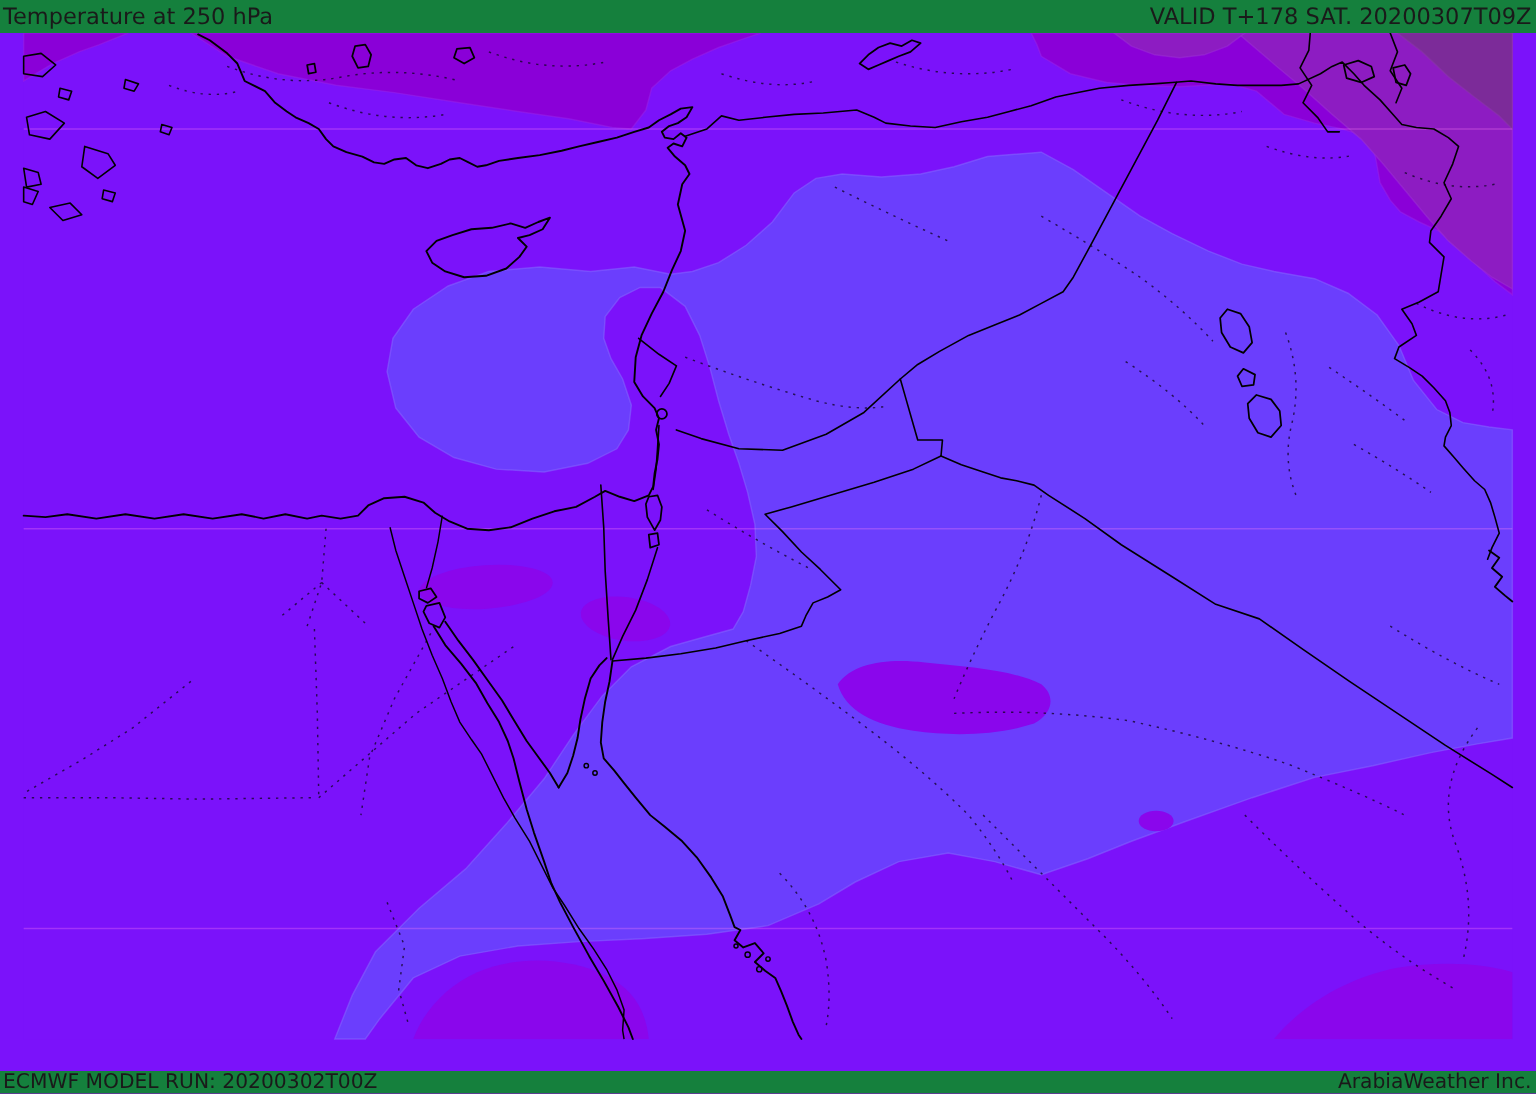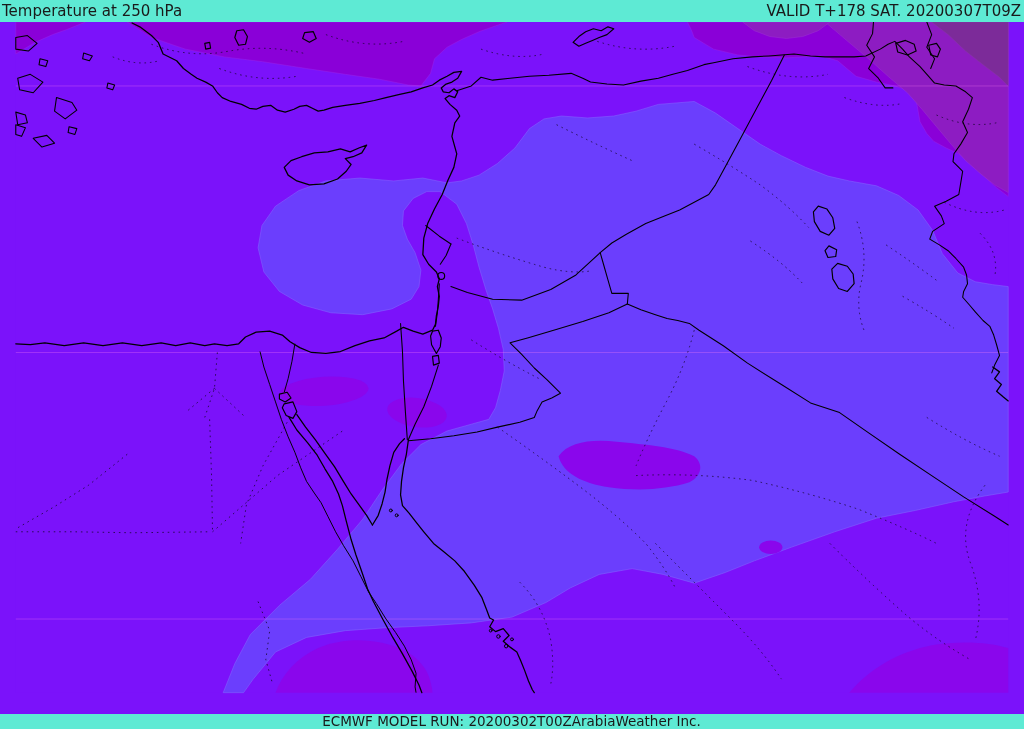--- a/index.html
+++ b/index.html
@@ -5,28 +5,28 @@
   html,body{margin:0;padding:0;background:#555;}
   .screen{
     position:relative;
     width:1024px;height:729px;
     overflow:hidden;
     background:#7b12fa;
     font-family:"DejaVu Sans","Liberation Sans",sans-serif;
   }
   .bar{
     position:absolute;left:0;width:1024px;
-    background:#5eead4;
+    background:#15803d;
     display:flex;justify-content:space-between;align-items:center;
     box-sizing:border-box;
     color:#1a1a1a;
     z-index:5;
   }
   .bar.top{top:0;height:22px;font-size:15px;padding:0 3px 0 2px;}
-  .bar.bottom{top:714px;height:15px;font-size:13.5px;padding:0 3px 0 2px;justify-content:center;}
+  .bar.bottom{top:714px;height:15px;font-size:13.5px;padding:0 3px 0 2px;}
   .bar span{white-space:nowrap;line-height:1;}
   .mapwrap{position:absolute;top:22px;left:0;width:1024px;height:692px;}
   svg{display:block;}
 </style>
 </head>
 <body>
 
 <div class="screen">
 
   <div class="bar top">

